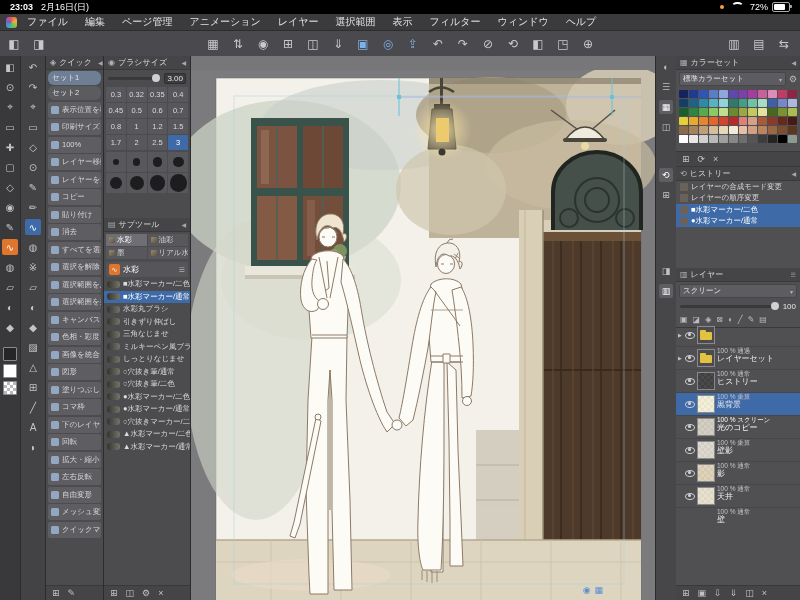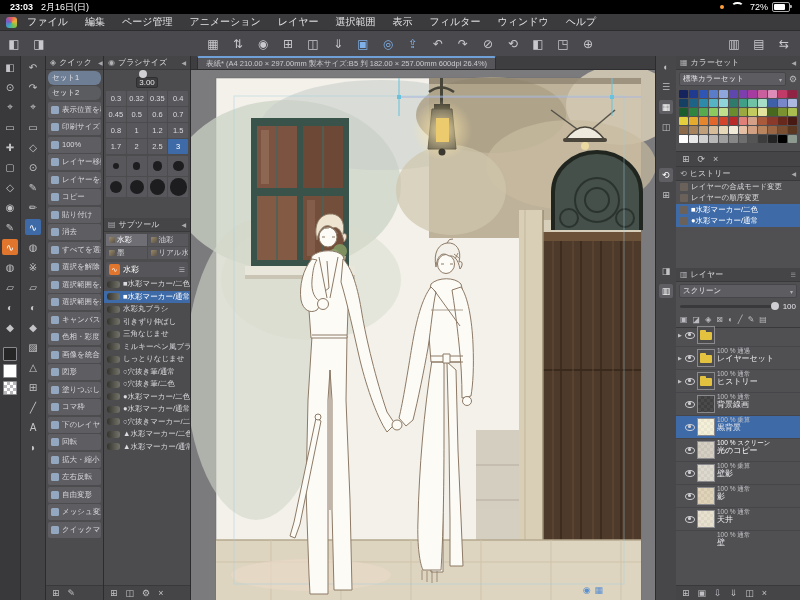--- a/index.html
+++ b/index.html
@@ -57,21 +57,21 @@
   .quick{position:absolute;left:46px;top:56px;bottom:0;width:57px;background:#4c4c4f;border-right:1px solid #2c2c2e;}
   .qset{height:14px;margin:1px 2px;border-radius:6px;background:#5a5c60;display:flex;align-items:center;
     padding:0 4px;font-size:7.5px;color:#e2e2e6;white-space:nowrap;overflow:hidden;}
   .qset[data-state="selected"]{background:#6e7e94;}
   .qrow{height:16px;margin:1.5px 2px;background:#5e5e62;border-radius:2px;display:flex;align-items:center;
     gap:3px;padding:0 3px;font-size:7.5px;color:#d8d8dc;white-space:nowrap;overflow:hidden;}
   .qicon{width:8px;height:8px;background:#93a8c0;border-radius:1.5px;flex:none;}
   
   .leftpanels{position:absolute;left:104px;top:56px;bottom:0;width:86px;background:#4c4c4f;border-right:1px solid #2c2c2e;}
   .brushsize{position:relative;height:162px;border-bottom:1px solid #39393c;}
-  .sliderrow{display:flex;align-items:center;gap:4px;padding:3px 4px 1px 4px;flex-direction:column;}
+  .sliderrow{display:flex;align-items:center;gap:4px;padding:3px 4px 1px 4px;}
   .slider{flex:1;height:3px;background:#39393c;border-radius:2px;position:relative;}
   .slider::after{content:"";position:absolute;right:0;top:-3px;width:8px;height:8px;border-radius:50%;background:#d0d0d4;}
   .sizeval{font-size:8px;color:#e6e6ea;background:#3c3c3f;border:1px solid #2e2e30;border-radius:2px;padding:0 2px;}
   .bgrid{display:grid;grid-template-columns:repeat(4,1fr);gap:1px;padding:2px;}
   .bcell{height:15px;background:#58585c;display:flex;align-items:center;justify-content:center;
     font-size:7.5px;color:#dadade;border-radius:1px;}
   .bcell[data-state="selected"]{background:#3e6ba8;color:#fff;}
   .bcell .dot{background:#1d1d1f;border-radius:50%;display:block;}
   .bdots{display:grid;grid-template-columns:repeat(4,1fr);gap:1px;padding:0 2px;}
   .bdots .bcell{height:20px;}
@@ -575,25 +575,20 @@
 
       <span class="ficon">⊞</span>
           <span class="ficon">◫</span>
           <span class="ficon">⚙</span>
           <span class="ficon">×</span>
         </div>
     </div>
   </div>
 
   <div class="canvaswrap">
-    <div class="tabbar">
-      <div class="doctab">
-        <span>表紙* (A4 210.00 × 297.00mm 製本サイズ:B5 判 182.00 × 257.00mm 600dpi 26.4%)</span>
-      </div>
-    </div>
     <div class="canvasarea">
       <svg width="464" height="530" viewBox="0 0 464 530">
         <defs>
           <radialGradient id="glow" cx="0.5" cy="0.5" r="0.5">
             <stop offset="0" stop-color="#ffe9a8" stop-opacity="0.85"></stop>
             <stop offset="1" stop-color="#ffe9a8" stop-opacity="0"></stop>
           </radialGradient>
         </defs>
         <rect x="0" y="0" width="464" height="530" fill="#7b7b7e"></rect>
         <g>
@@ -961,29 +956,20 @@
             <div class="lrow" data-kind="folder">
               <span class="arrow">▶</span>
               <span class="eye"></span>
               <span class="lthumb"></span>
               <span class="ltext">
                 <span class="lblend">100 % 通常</span>
                 <span class="lname">ヒストリー</span>
               </span>
             </div>
 
-            <div class="lrow" data-kind="folder">
-              <span class="arrow">▶</span>
-              <span class="eye"></span>
-              <span class="lthumb"></span>
-              <span class="ltext">
-                <span class="lblend">100 % 通常</span>
-                <span class="lname">背景線画</span>
-              </span>
-            </div>
 
             <div class="lrow" data-kind="checker">
               <span class="arrow">▶</span>
               <span class="eye"></span>
               <span class="lthumb">
                 <span class="tint" style="background: rgb(42, 42, 42);"></span>
               </span>
               <span class="ltext">
                 <span class="lblend">100 % 乗算</span>
                 <span class="lname">黒背景</span>

